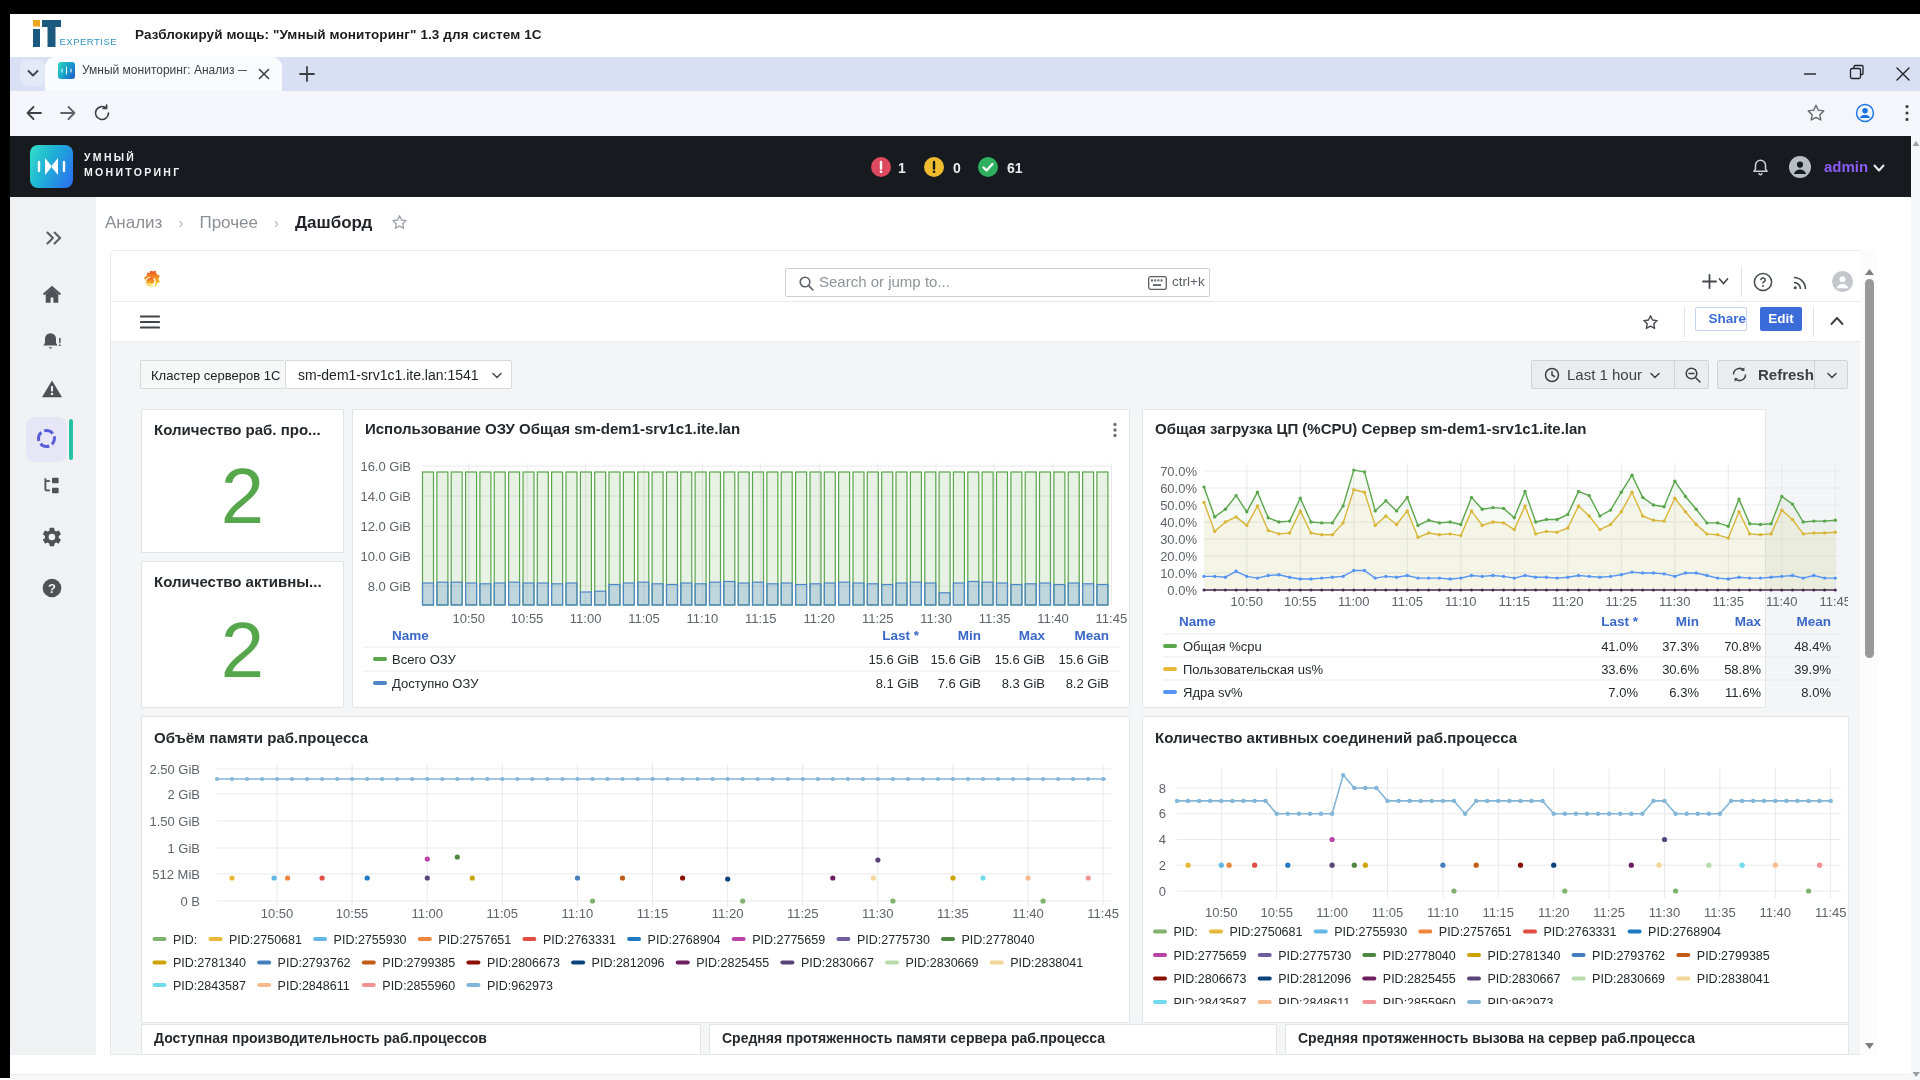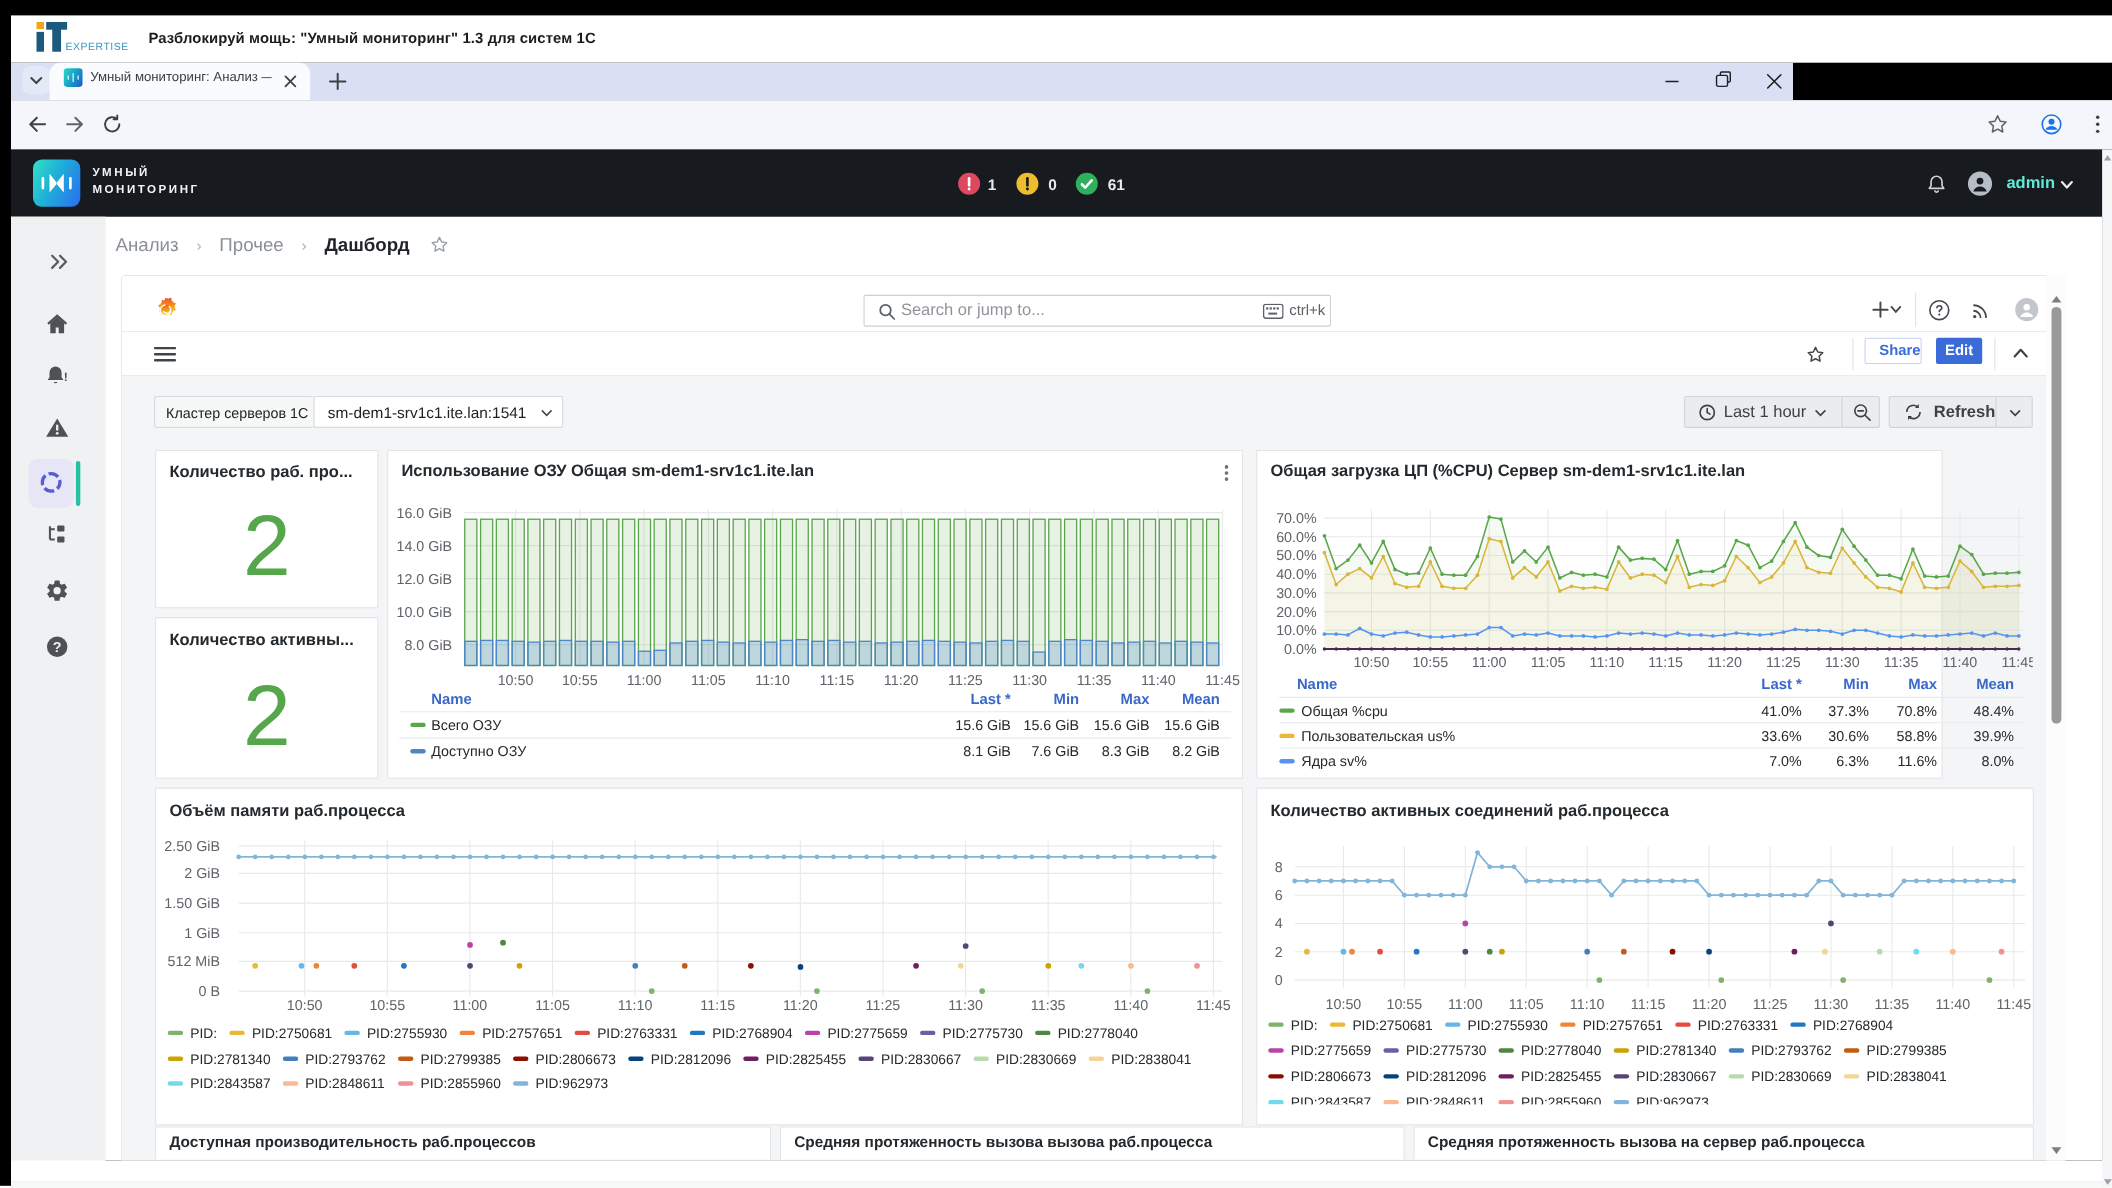--- a/index.html
+++ b/index.html
@@ -3,21 +3,21 @@
 <style>
 *{margin:0;padding:0;box-sizing:border-box}
 html,body{width:1920px;height:1080px;overflow:hidden}
 body{position:relative;background:#000;font-family:"Liberation Sans",sans-serif;-webkit-font-smoothing:antialiased}
 .abs{position:absolute}
 svg{display:block}
 
 #band{left:10px;top:14px;width:1910px;height:43px;background:#fff}
 #bandtitle{left:125px;top:13px;font-size:13.5px;font-weight:700;color:#1c1c1c;letter-spacing:.1px}
 
-#tabstrip{left:10px;top:57px;width:1620px;height:34px;background:#d9e0f4}
+#tabstrip{left:10px;top:57px;width:1910px;height:34px;background:#d9e0f4}
 #tabsearch{left:10px;top:3px;width:26px;height:26px;border-radius:8px;background:#e4e9f8}
 #tab{left:35px;top:0px;width:237px;height:34px;background:#fafbfe;border-radius:10px 10px 0 0}
 #tabfav{left:13px;top:5px;width:17px;height:17px;border-radius:3px;background:linear-gradient(120deg,#2dd8c3 0%,#19a6c8 45%,#1e58c8 100%)}
 #tabtitle{left:37px;top:6px;font-size:12px;color:#3d4043;width:165px;white-space:nowrap;overflow:hidden}
 #winctl{right:0;top:0;height:34px}
 
 #addr{left:10px;top:91px;width:1910px;height:45px;background:#f4f6fc}
 #pill{left:120px;top:6px;width:1625px;height:32px;border-radius:16px;background:#fff}
 #urltxt{left:49px;top:8px;font-size:13.5px;color:#202124;letter-spacing:0.1px}
 
@@ -171,21 +171,21 @@
   <svg class="abs" style="left:1741px;top:22px" width="19" height="19" viewBox="0 0 19 19">
       <path d="M9.5 2.2a5 5 0 0 0-5 5v3.6l-1.6 2.5h13.2l-1.6-2.5V7.2a5 5 0 0 0-5-5z" fill="none" stroke="#ced2d6" stroke-width="1.5" stroke-linejoin="round"></path>
       <path d="M8 15.6a1.6 1.6 0 0 0 3 0" fill="none" stroke="#ced2d6" stroke-width="1.5" stroke-linecap="round"></path>
     </svg>
   <div class="abs" style="left:1779px;top:20px;width:22px;height:22px;border-radius:50%;background:#b7bdc5">
       <svg width="22" height="22" viewBox="0 0 22 22">
         <circle cx="11" cy="8.6" r="3.1" fill="#171a1f"></circle>
         <path d="M4.8 18c1.2-3 3.5-4.4 6.2-4.4s5 1.4 6.2 4.4z" fill="#171a1f"></path>
       </svg>
     </div>
-  <div class="abs" style="left:1814px;top:22px;font-size:15px;font-weight:700;color:#5eead4">admin</div>
+  <div class="abs" style="left:1814px;top:22px;font-size:15px;font-weight:700;color:#8b5cf6">admin</div>
   <svg class="abs" style="left:1862px;top:25px" width="14" height="14" viewBox="0 0 14 14">
       <path d="M2.5 4.5L7 9.5l4.5-5" stroke="#e9ebed" stroke-width="2" fill="none" stroke-linecap="round" stroke-linejoin="round"></path>
     </svg>
 </div>
 
 <div class="abs" style="left:10px;top:197px;width:1901px;height:858px;background:#fff"></div>
 
 <div class="abs" id="sidebar">
   <svg class="sic" style="top:30px;left:33px" width="20" height="20" viewBox="0 0 20 20">
       <path d="M4 5l5 5-5 5M10.5 5l5 5-5 5" stroke="#5a5e63" stroke-width="1.9" fill="none" stroke-linecap="round" stroke-linejoin="round"></path>
@@ -1178,21 +1178,21 @@
           <text x="239.8" y="289.5" font-size="12.5" fill="#24292d" text-anchor="start" font-weight="normal">PID:2855960</text>
           <rect x="324.0" y="283.0" width="14" height="4" rx="2" fill="#82B5D8"></rect>
           <text x="344.5" y="289.5" font-size="12.5" fill="#24292d" text-anchor="start" font-weight="normal">PID:962973</text>
           <rect x="0" y="287.0" width="705" height="18" fill="#fff"></rect>
         </svg>
     </div>
     <div class="abs panel" style="left:30px;top:682px;width:560px;height:120px">
       <div class="ptitle" style="left:12px;top:5px;font-size:14px">Доступная производительность раб.процессов</div>
     </div>
     <div class="abs panel" style="left:598px;top:682px;width:568px;height:120px">
-      <div class="ptitle" style="left:12px;top:5px;font-size:14px">Средняя протяженность вызова вызова раб.процесса</div>
+      <div class="ptitle" style="left:12px;top:5px;font-size:14px">Средняя протяженность памяти сервера раб.процесса</div>
     </div>
     <div class="abs panel" style="left:1174px;top:682px;width:564px;height:120px">
       <div class="ptitle" style="left:12px;top:5px;font-size:14px">Средняя протяженность вызова на сервер раб.процесса</div>
     </div>
   </div>
 </div>
 
 <div class="abs" id="gscroll"></div>
 <svg class="abs" style="left:1863px;top:267px" width="13" height="10" viewBox="0 0 13 10">
     <path d="M6.5 2L11 8H2z" fill="#7e7e7e"></path>

